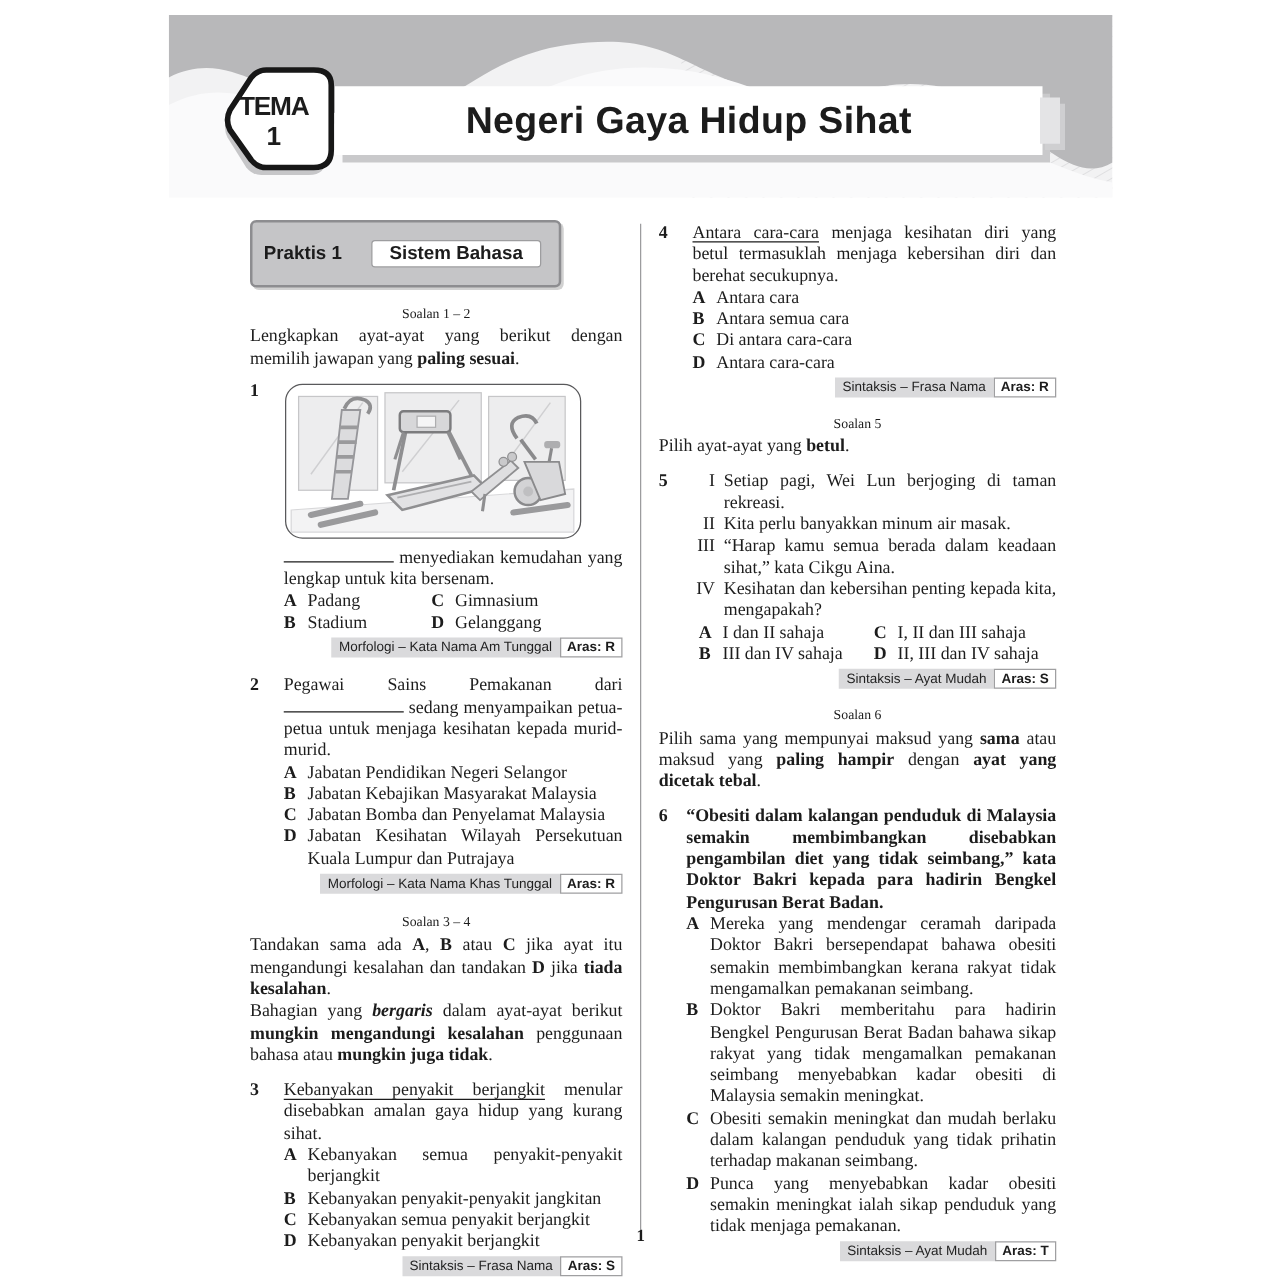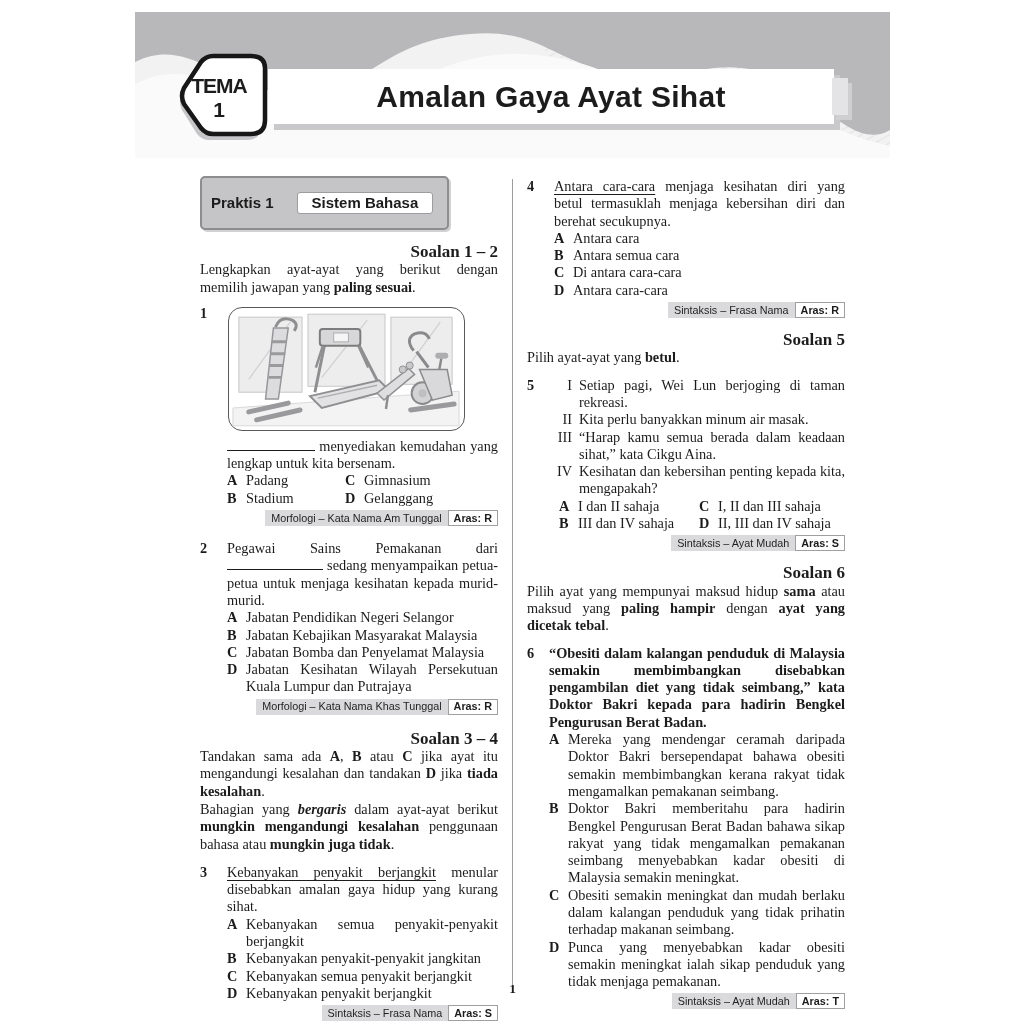--- a/index.html
+++ b/index.html
@@ -25,21 +25,21 @@
   .col-r{left:392px;width:318px}
   .vdiv{position:absolute;left:377px;top:167px;width:1.4px;height:808px;background:#9c9c9e}
   .pageno{position:absolute;left:0;width:755px;top:969px;text-align:center;font:700 13.5px "Liberation Serif",serif}
 
   
   .praktis{display:inline-flex;align-items:center;background:#c5c5c7;border:2px solid #8d8d90;border-radius:5px;
            font:700 15px "Liberation Sans",sans-serif;box-shadow:2px 2px 0 rgba(0,0,0,.18)}
   .praktis .pb{padding:3px 9px 4px;white-space:nowrap}
   .praktis .pt{background:#fff;border:1px solid #9d9d9f;border-radius:3px;margin:14px;padding:1px 14px 2px;white-space:nowrap}
 
-  .sec-h{font-weight:700;font-size:17px;margin-top:13px;text-align:right}
+  .sec-h{font-weight:400;font-size:11px;margin-top:13px;text-align:center}
   .instr{margin-top:1px}
   .i{}
   .kb{font-weight:700}
   .kbi{font-weight:700;font-style:italic}
 
   .q{display:flex;margin-top:10px}
   .q.first{margin-top:2px}
   .qnum{flex:0 0 27px;font-weight:700;text-align:left}
   .qbody{flex:1;min-width:0}
   .opt{display:flex}
@@ -83,21 +83,21 @@
     </svg>
     <div class="tema">
       <svg width="100" height="94" viewBox="0 0 100 94">
         <path d="M38,10 L78,10 Q90,10 90,22 L90,74 Q90,88 76,88 L38,88 Q31,88 26,82 L11,58 Q7,50 11,42 L26,16 Q31,10 38,10 Z" fill="#c6c6c8"></path>
         <path d="M42,4 L80,4 Q94,4 94,16 L94,68 Q94,82 80,82 L42,82 Q35,82 30,76 L13,52 Q9,44 13,36 L30,10 Q35,4 42,4 Z" fill="#ffffff" stroke="#171717" stroke-width="4.5" stroke-linejoin="round"></path>
       </svg>
       <span class="t1">TEMA</span>
       <span class="t2">1</span>
     </div>
     <div class="titlebar">
-      <span class="ttl">Amalan Gaya Ayat Sihat</span>
+      <span class="ttl">Negeri Gaya Hidup Sihat</span>
     </div>
   </div>
 
   <div class="col col-l">
 
     <div class="praktis">
       <span class="pb">Praktis 1</span>
       <span class="pt">Sistem Bahasa</span>
     </div>
 
@@ -313,21 +313,21 @@
               </div>
         </div>
         <div class="tagrow">
           <span class="tag">Sintaksis – Ayat Mudah</span>
           <span class="aras">Aras: S</span>
         </div>
       </div>
     </div>
 
     <div class="sec-h">Soalan 6</div>
-    <p class="instr"><span class="i">Pilih ayat yang mempunyai maksud hidup </span><span class="kb">sama</span><span class="i"> atau maksud yang </span><span class="kb">paling hampir</span><span class="i"> dengan </span><span class="kb">ayat yang dicetak tebal</span><span>.</span></p>
+    <p class="instr"><span class="i">Pilih sama yang mempunyai maksud yang </span><span class="kb">sama</span><span class="i"> atau maksud yang </span><span class="kb">paling hampir</span><span class="i"> dengan </span><span class="kb">ayat yang dicetak tebal</span><span>.</span></p>
 
     <div class="q">
       <span class="qnum" style="flex-basis:22px">6</span>
       <div class="qbody boldopts">
         <p class="qtext qb">“Obesiti dalam kalangan penduduk di Malaysia semakin membimbangkan disebabkan pengambilan diet yang tidak seimbang,” kata Doktor Bakri kepada para hadirin Bengkel Pengurusan Berat Badan.</p>
         <div>
           <div class="opt">
                 <span class="ol">A</span>
                 <span class="ot">Mereka yang mendengar ceramah daripada Doktor Bakri bersependapat bahawa obesiti semakin membimbangkan kerana rakyat tidak mengamalkan pemakanan seimbang.</span>
               </div>

